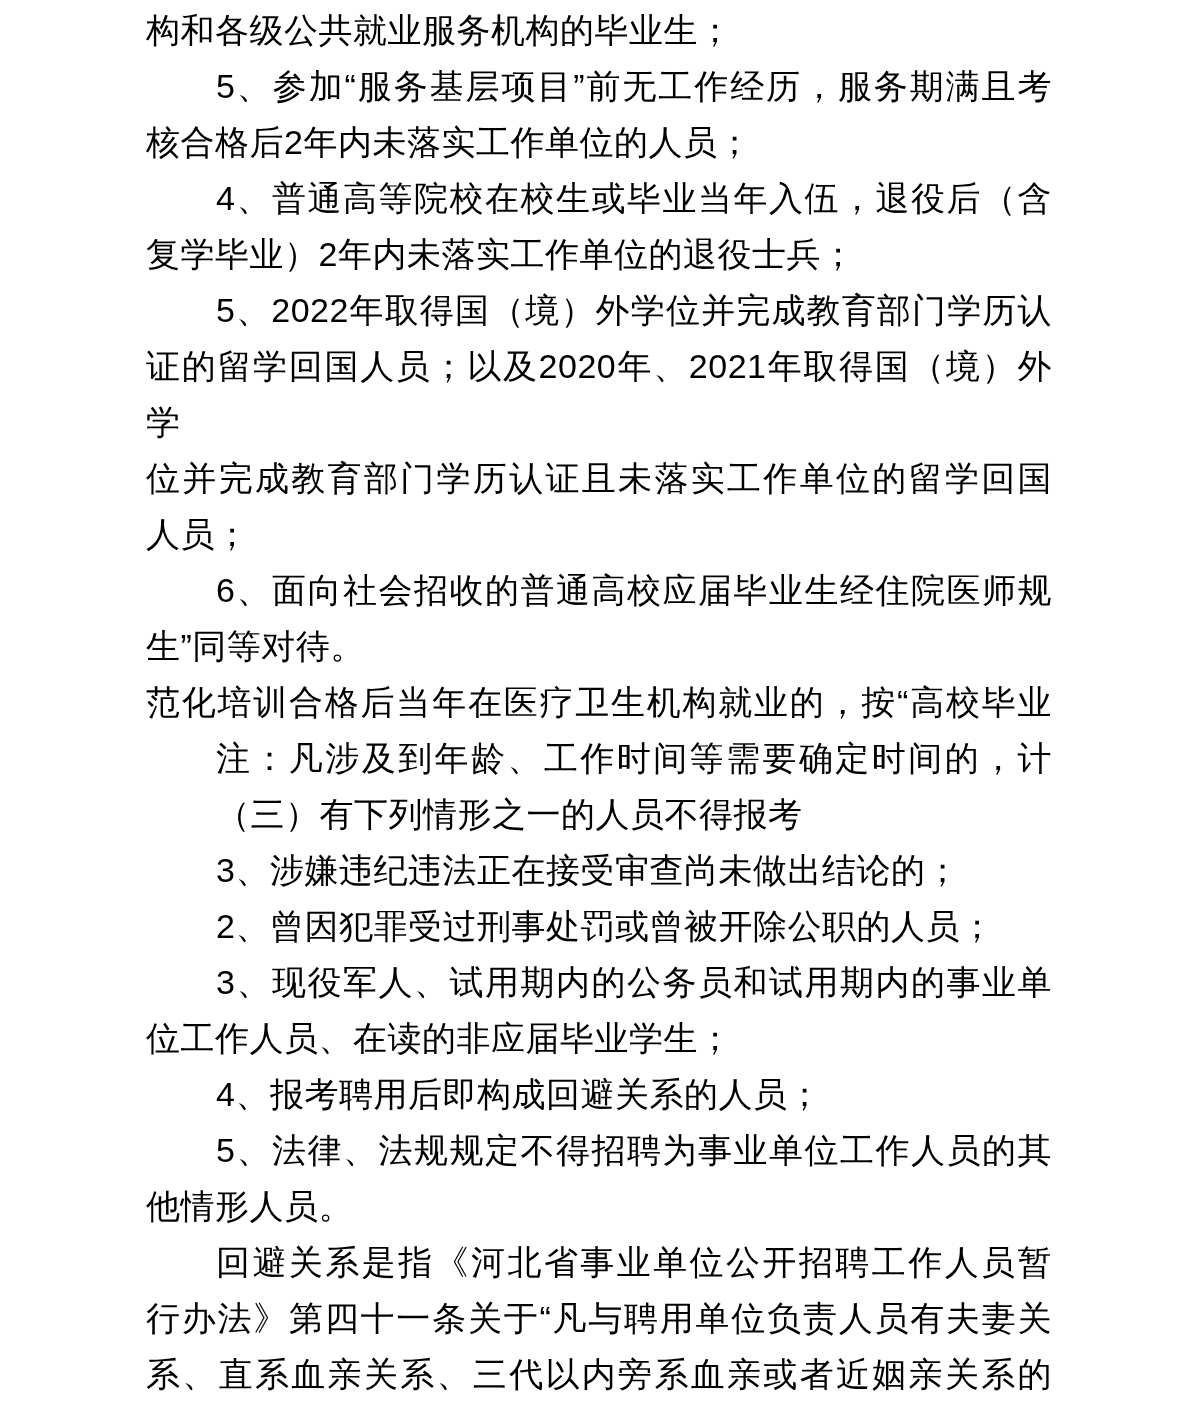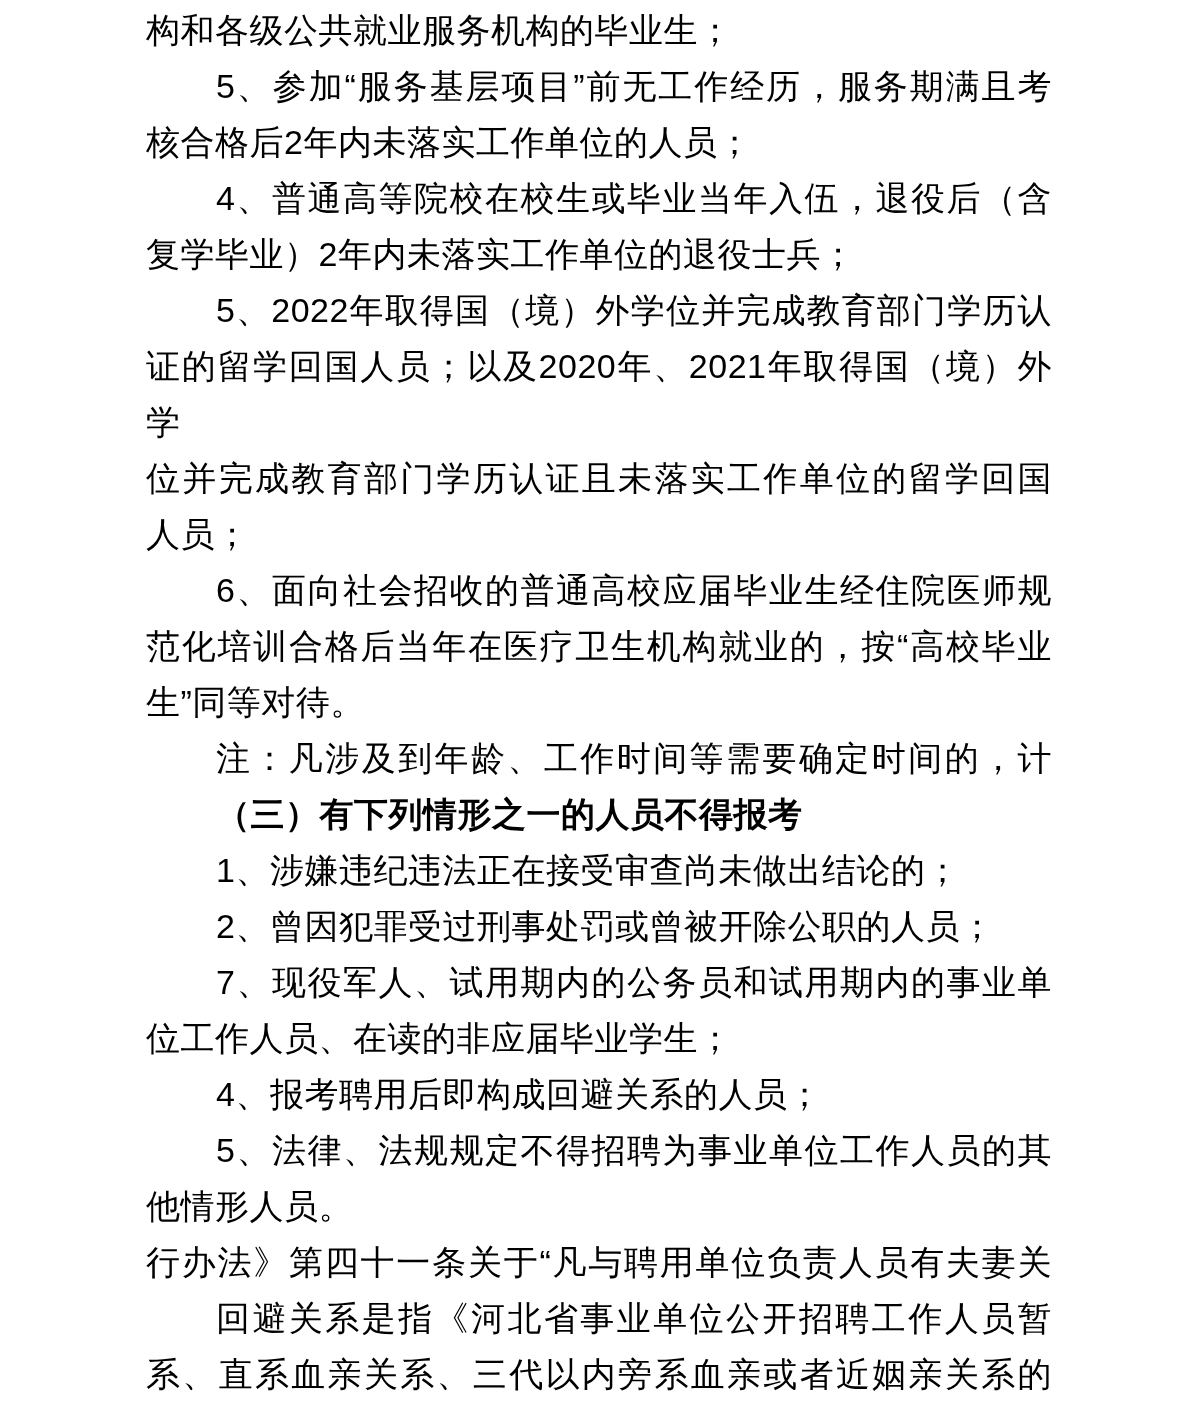--- a/index.html
+++ b/index.html
@@ -31,46 +31,46 @@
   }
   .line.indent {
     padding-left: 70px;
     width: calc(100% - 70px);
   }
   .line.fill {
     text-align: justify;
     text-align-last: justify;
   }
   .line.bold {
-    font-weight: bold;
+    font-weight: normal;
   }
 </style>
 </head>
 <body>
 
 <div class="page">
   <div class="content">
       <div class="line">构和各级公共就业服务机构的毕业生；</div>
       <div class="line indent fill">5、参加“服务基层项目”前无工作经历，服务期满且考</div>
       <div class="line">核合格后2年内未落实工作单位的人员；</div>
       <div class="line indent fill">4、普通高等院校在校生或毕业当年入伍，退役后（含</div>
       <div class="line">复学毕业）2年内未落实工作单位的退役士兵；</div>
       <div class="line indent fill">5、2022年取得国（境）外学位并完成教育部门学历认</div>
       <div class="line fill">证的留学回国人员；以及2020年、2021年取得国（境）外学</div>
       <div class="line fill">位并完成教育部门学历认证且未落实工作单位的留学回国</div>
       <div class="line">人员；</div>
       <div class="line indent fill">6、面向社会招收的普通高校应届毕业生经住院医师规</div>
+      <div class="line">生”同等对待。</div>
       <div class="line fill">范化培训合格后当年在医疗卫生机构就业的，按“高校毕业</div>
-      <div class="line">生”同等对待。</div>
       <div class="line indent fill">注：凡涉及到年龄、工作时间等需要确定时间的，计</div>
       <div class="line indent bold">（三）有下列情形之一的人员不得报考</div>
-      <div class="line indent">1、涉嫌违纪违法正在接受审查尚未做出结论的；</div>
+      <div class="line indent">3、涉嫌违纪违法正在接受审查尚未做出结论的；</div>
       <div class="line indent">2、曾因犯罪受过刑事处罚或曾被开除公职的人员；</div>
-      <div class="line indent fill">7、现役军人、试用期内的公务员和试用期内的事业单</div>
+      <div class="line indent fill">3、现役军人、试用期内的公务员和试用期内的事业单</div>
       <div class="line">位工作人员、在读的非应届毕业学生；</div>
       <div class="line indent">4、报考聘用后即构成回避关系的人员；</div>
       <div class="line indent fill">5、法律、法规规定不得招聘为事业单位工作人员的其</div>
       <div class="line">他情形人员。</div>
+      <div class="line indent fill">回避关系是指《河北省事业单位公开招聘工作人员暂</div>
       <div class="line fill">行办法》第四十一条关于“凡与聘用单位负责人员有夫妻关</div>
-      <div class="line indent fill">回避关系是指《河北省事业单位公开招聘工作人员暂</div>
       <div class="line fill">系、直系血亲关系、三代以内旁系血亲或者近姻亲关系的</div>
     </div>
 </div>
 
 </body></html>

